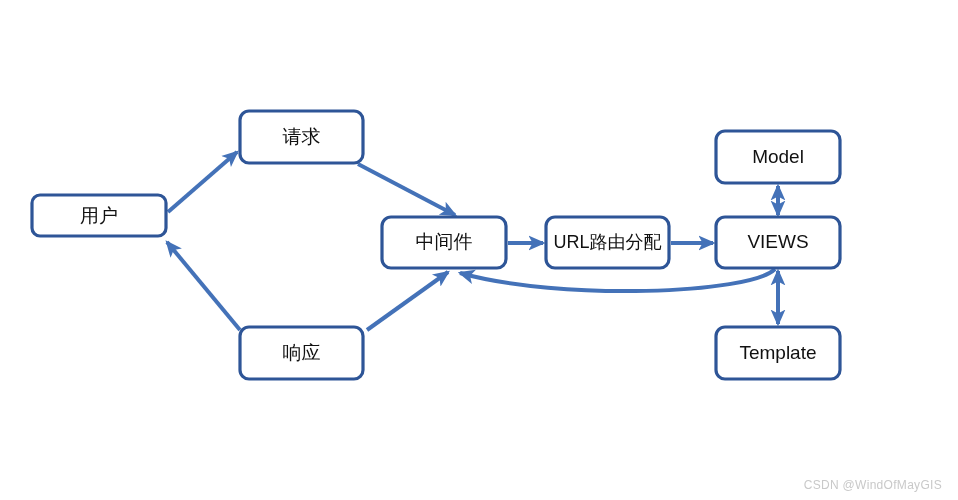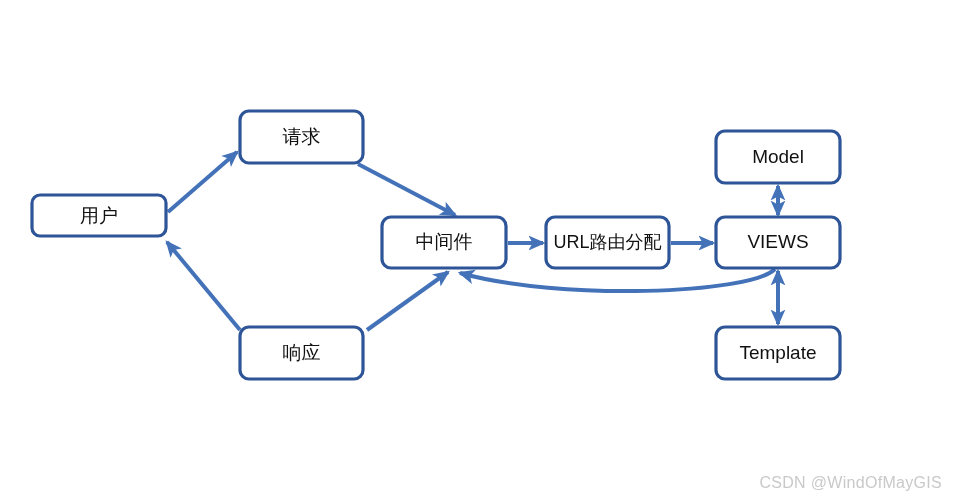--- a/index.html
+++ b/index.html
@@ -44,21 +44,21 @@
     stroke: #4472b8;
     stroke-width: 4;
     fill: none;
     stroke-linecap: butt;
   }
   .watermark {
     position: absolute;
     right: 16px;
     bottom: 8px;
     font-family: "Liberation Sans", "DejaVu Sans", sans-serif;
-    font-size: 16px;
+    font-size: 12px;
     color: #c9c9c9;
     letter-spacing: 0.3px;
     user-select: none;
     margin-top: 48px;
   }
 </style>
 </head>
 <body>
 
 <div id="canvas">

